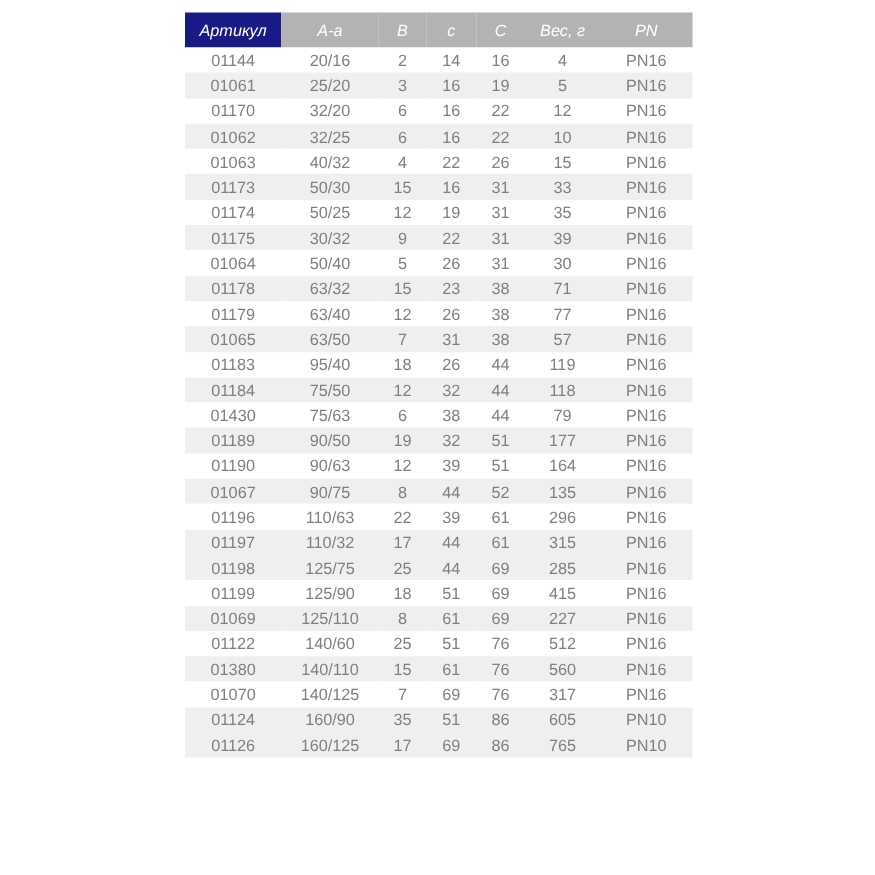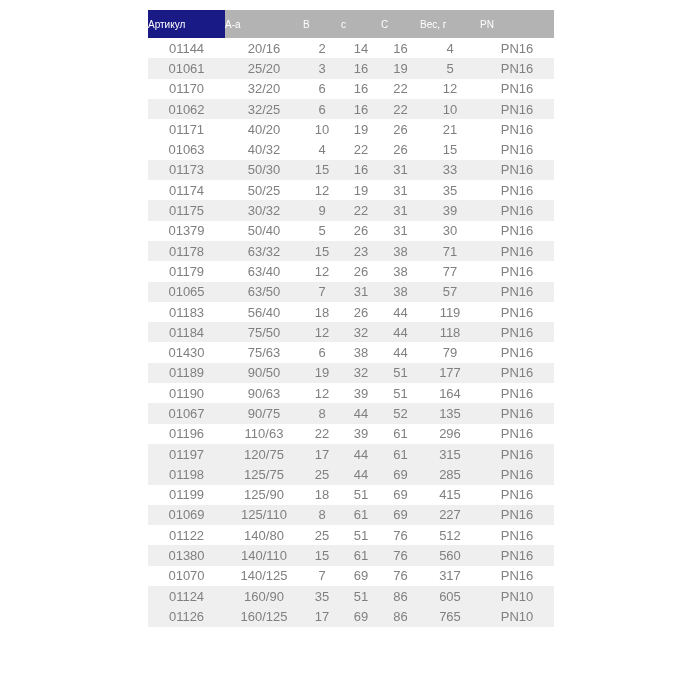--- a/index.html
+++ b/index.html
@@ -15,26 +15,27 @@
     top: 10px;
   }
   table {
     border-collapse: collapse;
     table-layout: fixed;
     width: 406px;
   }
   th {
     height: 28px;
     padding: 0;
-    font-size: 10px;
+    font-size: 13px;
     font-weight: normal;
-    text-align: left;
+    text-align: center;
     vertical-align: middle;
     color: var(--header_text, #ffffff);
     background: var(--header_bg, #b3b3b3);
+    font-style: italic;
   }
   th.artikul-header {
     background: var(--artikul_header_bg, #1a1a87);
   }
   td {
     height: 20.3px;
     padding: 0;
     font-size: 13px;
     text-align: center;
     vertical-align: middle;
@@ -102,29 +103,20 @@
         <tr class="alt">
           <td>01062</td>
           <td>32/25</td>
           <td>6</td>
           <td>16</td>
           <td>22</td>
           <td>10</td>
           <td>PN16</td>
         </tr>
         <tr>
-          <td>01171</td>
-          <td>40/20</td>
-          <td>10</td>
-          <td>19</td>
-          <td>26</td>
-          <td>21</td>
-          <td>PN16</td>
-        </tr>
-        <tr>
           <td>01063</td>
           <td>40/32</td>
           <td>4</td>
           <td>22</td>
           <td>26</td>
           <td>15</td>
           <td>PN16</td>
         </tr>
         <tr class="alt">
           <td>01173</td>
@@ -147,21 +139,21 @@
         <tr class="alt">
           <td>01175</td>
           <td>30/32</td>
           <td>9</td>
           <td>22</td>
           <td>31</td>
           <td>39</td>
           <td>PN16</td>
         </tr>
         <tr>
-          <td>01379</td>
+          <td>01064</td>
           <td>50/40</td>
           <td>5</td>
           <td>26</td>
           <td>31</td>
           <td>30</td>
           <td>PN16</td>
         </tr>
         <tr class="alt">
           <td>01178</td>
           <td>63/32</td>
@@ -184,21 +176,21 @@
           <td>01065</td>
           <td>63/50</td>
           <td>7</td>
           <td>31</td>
           <td>38</td>
           <td>57</td>
           <td>PN16</td>
         </tr>
         <tr>
           <td>01183</td>
-          <td>56/40</td>
+          <td>95/40</td>
           <td>18</td>
           <td>26</td>
           <td>44</td>
           <td>119</td>
           <td>PN16</td>
         </tr>
         <tr class="alt">
           <td>01184</td>
           <td>75/50</td>
           <td>12</td>
@@ -247,21 +239,21 @@
           <td>01196</td>
           <td>110/63</td>
           <td>22</td>
           <td>39</td>
           <td>61</td>
           <td>296</td>
           <td>PN16</td>
         </tr>
         <tr class="alt">
           <td>01197</td>
-          <td>120/75</td>
+          <td>110/32</td>
           <td>17</td>
           <td>44</td>
           <td>61</td>
           <td>315</td>
           <td>PN16</td>
         </tr>
         <tr class="alt">
           <td>01198</td>
           <td>125/75</td>
           <td>25</td>
@@ -283,21 +275,21 @@
           <td>01069</td>
           <td>125/110</td>
           <td>8</td>
           <td>61</td>
           <td>69</td>
           <td>227</td>
           <td>PN16</td>
         </tr>
         <tr>
           <td>01122</td>
-          <td>140/80</td>
+          <td>140/60</td>
           <td>25</td>
           <td>51</td>
           <td>76</td>
           <td>512</td>
           <td>PN16</td>
         </tr>
         <tr class="alt">
           <td>01380</td>
           <td>140/110</td>
           <td>15</td>

